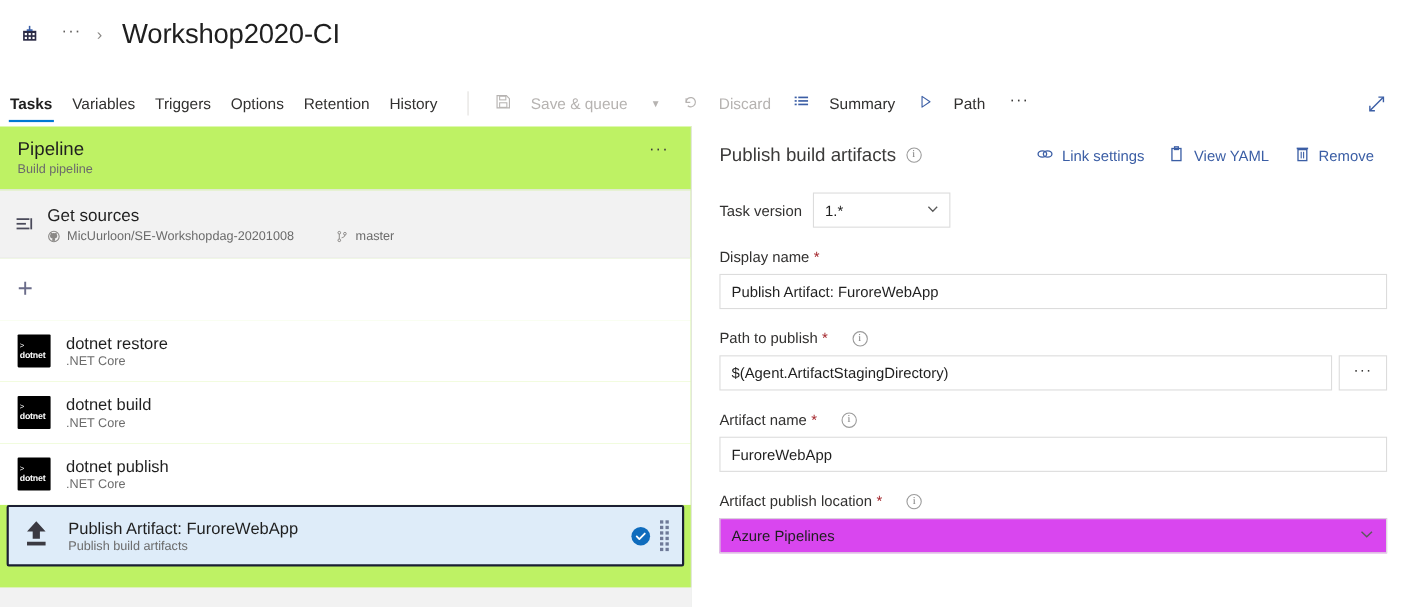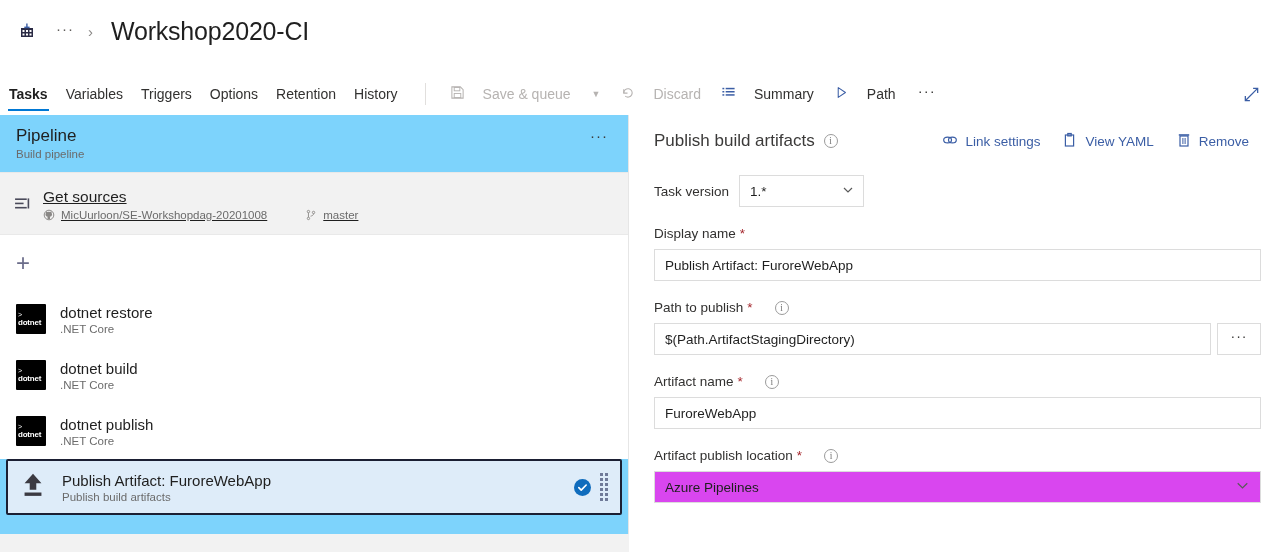--- a/index.html
+++ b/index.html
@@ -52,34 +52,34 @@
   .tb-btn .chev { font-size: 9px; margin-left: 3px; color: inherit; }
   .tb-ellipsis { font-size: 15px; color: #3b3a39; padding: 0 12px; cursor: pointer; letter-spacing: 1px; padding-bottom:7px;}
   .expand-btn {
     position: absolute; right: 10px; top: 80px; width: 28px; height: 28px;
     display: flex; align-items: center; justify-content: center; cursor: pointer;
   }
 
   
   .left-panel {
     position: absolute; left: 0; top: 115px; width: 629px; height: 437px;
-    background: #7dd3fc; border-right: 1px solid #e6e6e6; overflow: hidden;
+    background: #bef264; border-right: 1px solid #e6e6e6; overflow: hidden;
   }
   .lp-header {
     height: 58px; padding: 10px 14px 0 16px; display: flex;
     justify-content: space-between; align-items: flex-start;
     border-bottom: 1px solid #e9e9e9;
   }
   .lp-h-title { font-size: 17px; color: #1f1f1f; line-height: 22px; }
   .lp-h-sub { font-size: 11.5px; color: #6b6b6b; margin-top: 1px; }
   .lp-h-dots { font-size: 15px; color: #3b3a39; letter-spacing: 1px; cursor: pointer; padding: 2px 6px; }
 
   .getsources {
     height: 62px; background: #f2f2f2; display: flex; align-items: center;
-    padding-left: 8px; border-bottom: 1px solid #e9e9e9; cursor: pointer; text-decoration: underline;
+    padding-left: 8px; border-bottom: 1px solid #e9e9e9; cursor: pointer;
   }
   .gs-icon { width: 28px; display: flex; justify-content: center; align-items: center; }
   .gs-body { margin-left: 7px; }
   .gs-title { font-size: 15.5px; color: #1f1f1f; line-height: 20px; }
   .gs-meta { display: flex; align-items: center; margin-top: 2px; gap: 6px; }
   .gs-repo { font-size: 11.5px; color: #6b6b6b; }
   .gs-branch { font-size: 11.5px; color: #6b6b6b; margin-left: 38px; }
   .mini-ico { width: 12px; height: 12px; display: inline-flex; align-items: center; justify-content: center; vertical-align: -2px; }
 
   .agentjob {
@@ -454,21 +454,21 @@
     </div>
 
     <div class="field">
       <div class="field-label">
         <span>Path to publish</span>
         <span class="req">*</span>
         <span class="info-ico">i</span>
       </div>
       <div class="input-with-btn">
         <div class="field-input">
-          <span>$(Path.ArtifactStagingDirectory)</span>
+          <span>$(Agent.ArtifactStagingDirectory)</span>
         </div>
         <div class="browse-btn">···</div>
       </div>
     </div>
 
     <div class="field">
       <div class="field-label">
         <span>Artifact name</span>
         <span class="req">*</span>
         <span class="info-ico">i</span>

